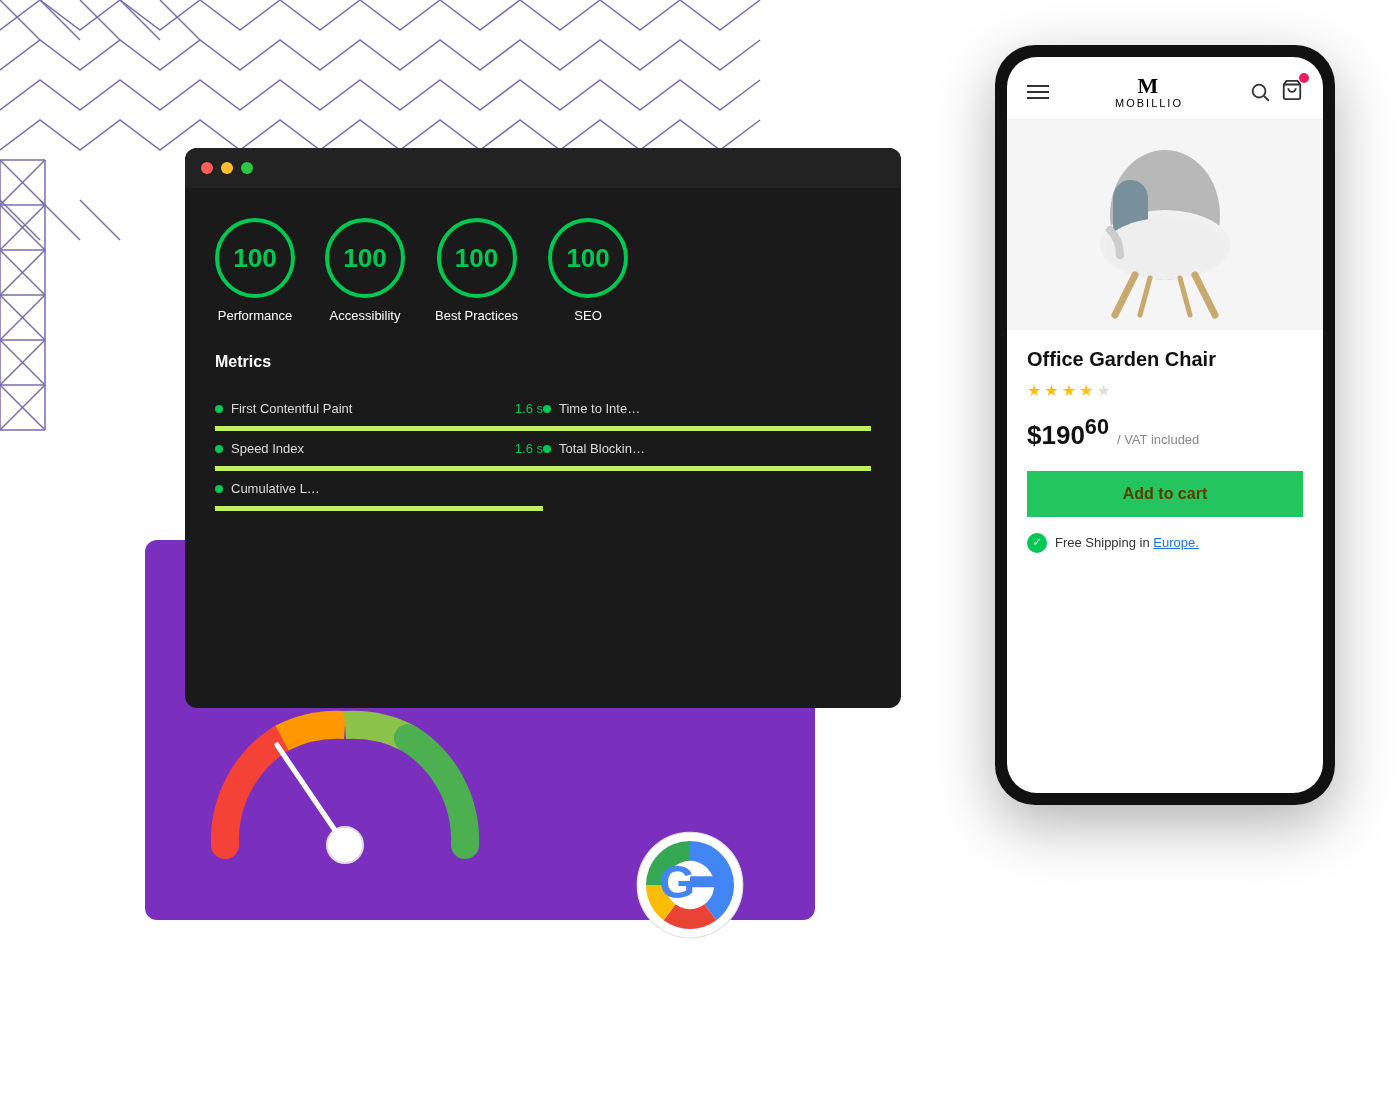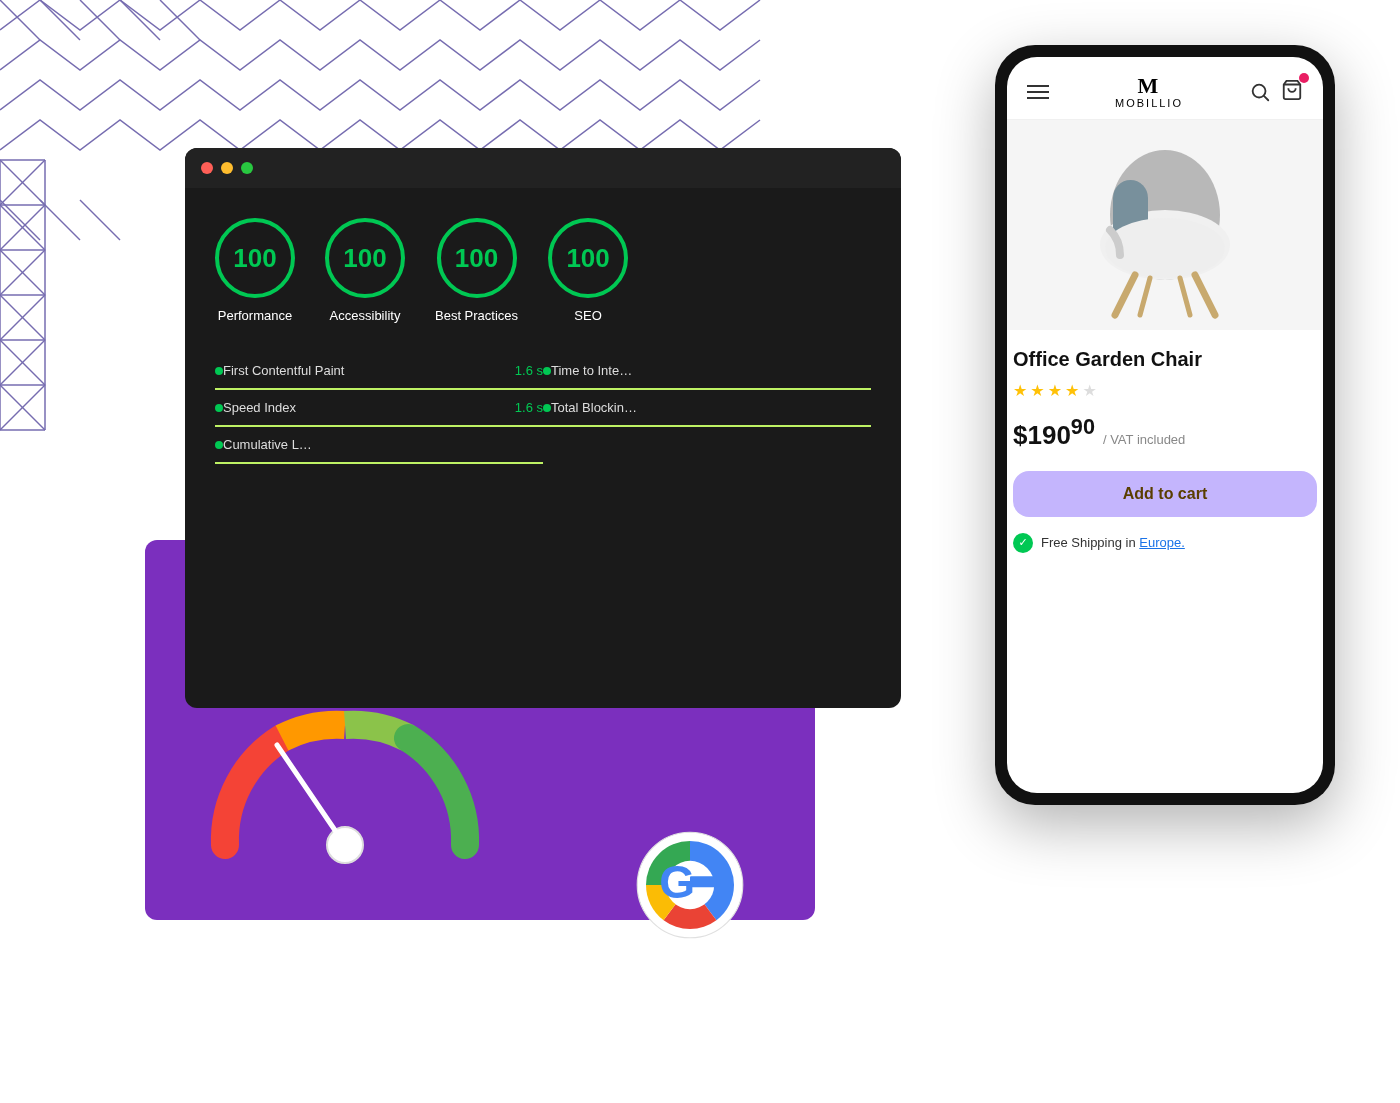--- a/index.html
+++ b/index.html
@@ -151,23 +151,23 @@
 
     .metrics-grid {
       display: grid;
       grid-template-columns: 1fr 1fr;
       gap: 0;
     }
 
     .metric-row {
       display: flex;
       align-items: center;
-      gap: 0;
+      gap: 8px;
       padding: 10px 0;
-      border-bottom: 2px solid #bef264;
+      border-bottom: 5px solid #bef264;
     }
 
     .metric-dot {
       width: 8px;
       height: 8px;
       border-radius: 50%;
       background: #00c853;
       flex-shrink: 0;
     }
 
@@ -287,21 +287,21 @@
       margin: 0;
       height: 210px;
       display: flex;
       align-items: center;
       justify-content: center;
       overflow: hidden;
     }
 
     
     .product-details {
-      padding: 18px 6px;
+      padding: 18px 20px;
       flex: 1;
     }
 
     .product-name {
       font-size: 20px;
       font-weight: bold;
       color: #111;
       margin-bottom: 10px;
     }
 
@@ -334,24 +334,24 @@
       color: #111;
     }
 
     .price-vat {
       font-size: 13px;
       color: #888;
     }
 
     .add-to-cart-btn {
       width: 100%;
-      background: #c4b5fd;
+      background: #22c55e;
       color: #5a3e00;
       border: none;
-      border-radius: 16px;
+      border-radius: 0;
       padding: 14px;
       font-size: 16px;
       font-weight: 600;
       cursor: pointer;
       margin-bottom: 16px;
     }
 
     .shipping-row {
       display: flex;
       align-items: center;
@@ -457,20 +457,21 @@
       </div>
       <div class="score-item">
         <div class="score-circle">
           <span>100</span>
         </div>
         <span class="score-label">SEO</span>
       </div>
     </div>
 
 
+    <div class="metrics-title">Metrics</div>
     <div class="metrics-grid">
       <div class="metric-row">
         <div class="metric-dot"></div>
         <span class="metric-name">First Contentful Paint</span>
         <span class="metric-value">1.6 s</span>
       </div>
       <div class="metric-row">
         <div class="metric-dot"></div>
         <span class="metric-name">Time to Inte…</span>
       </div>
@@ -582,21 +583,21 @@
       <div class="stars-row">
         <span class="star">★</span>
         <span class="star">★</span>
         <span class="star">★</span>
         <span class="star">★</span>
         <span class="star-empty">★</span>
       </div>
 
       <div class="price-row">
         <span class="price-main">
-          $190<sup>90</sup>
+          $190<sup>60</sup>
         </span>
         <span class="price-vat">/ VAT included</span>
       </div>
 
       <button class="add-to-cart-btn">Add to cart</button>
 
       <div class="shipping-row">
         <div class="shipping-check">✓</div>
         <span>
           <span>Free Shipping in </span><a href="#" class="europe-link">Europe.</a>

